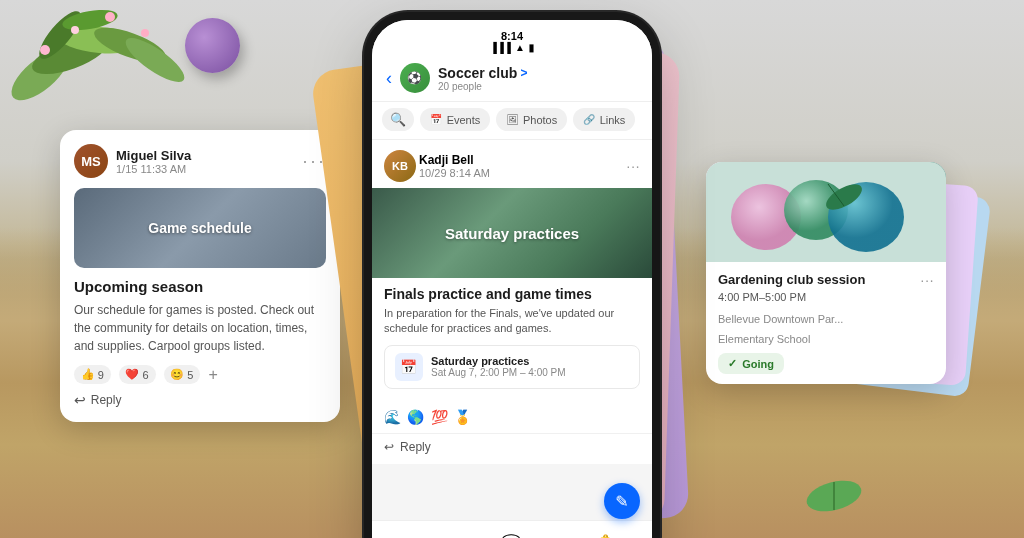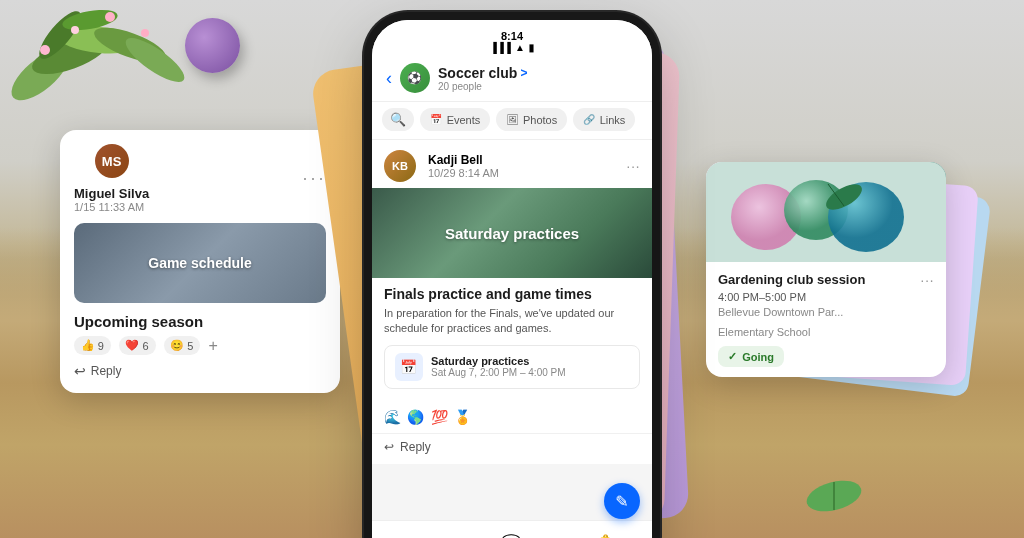--- a/index.html
+++ b/index.html
@@ -48,21 +48,20 @@
       display: flex;
       align-items: center;
       justify-content: space-between;
       margin-bottom: 10px;
     }
 
     .card-header-left {
       display: flex;
       align-items: center;
       gap: 8px;
-      flex-direction: column;
     }
 
     .avatar {
       width: 34px;
       height: 34px;
       border-radius: 50%;
       background: linear-gradient(135deg, #8bc34a, #558b2f);
       display: flex;
       align-items: center;
       justify-content: center;
@@ -338,21 +337,21 @@
     .phone-post-header {
       display: flex;
       align-items: center;
       justify-content: space-between;
       padding: 10px 12px 6px;
     }
 
     .phone-post-header-left {
       display: flex;
       align-items: center;
-      gap: 12px;
+      gap: 3px;
       justify-content: center;
     }
 
     .phone-avatar {
       width: 32px;
       height: 32px;
       border-radius: 50%;
       background: linear-gradient(135deg, #cd853f, #8b6914);
       display: flex;
       align-items: center;
@@ -541,21 +540,21 @@
     .right-card-title {
       font-size: 13px;
       font-weight: 700;
       color: #1c1c1c;
       margin-bottom: 4px;
     }
 
     .right-card-time {
       font-size: 11px;
       color: #555;
-      margin-bottom: 3px;
+      margin-bottom: 10px;
     }
 
     .right-card-location {
       font-size: 11px;
       color: #888;
       margin-bottom: 8px;
     }
 
     .going-btn {
       display: inline-flex;
@@ -657,20 +656,21 @@
         <div class="date">1/15 11:33 AM</div>
       </div>
     </div>
     <div class="three-dots">···</div>
   </div>
   <div class="card-image">
     <div class="card-image-bg-left"></div>
     <div class="card-image-label">Game schedule</div>
   </div>
   <div class="card-title">Upcoming season</div>
+  <div class="card-body">Our schedule for games is posted. Check out the community for details on location, times, and supplies. Carpool groups listed.</div>
   <div class="card-reactions">
     <div class="reaction-badge">
       <span>👍</span>
       <span>9</span>
     </div>
     <div class="reaction-badge">
       <span>❤️</span>
       <span>6</span>
     </div>
     <div class="reaction-badge">

